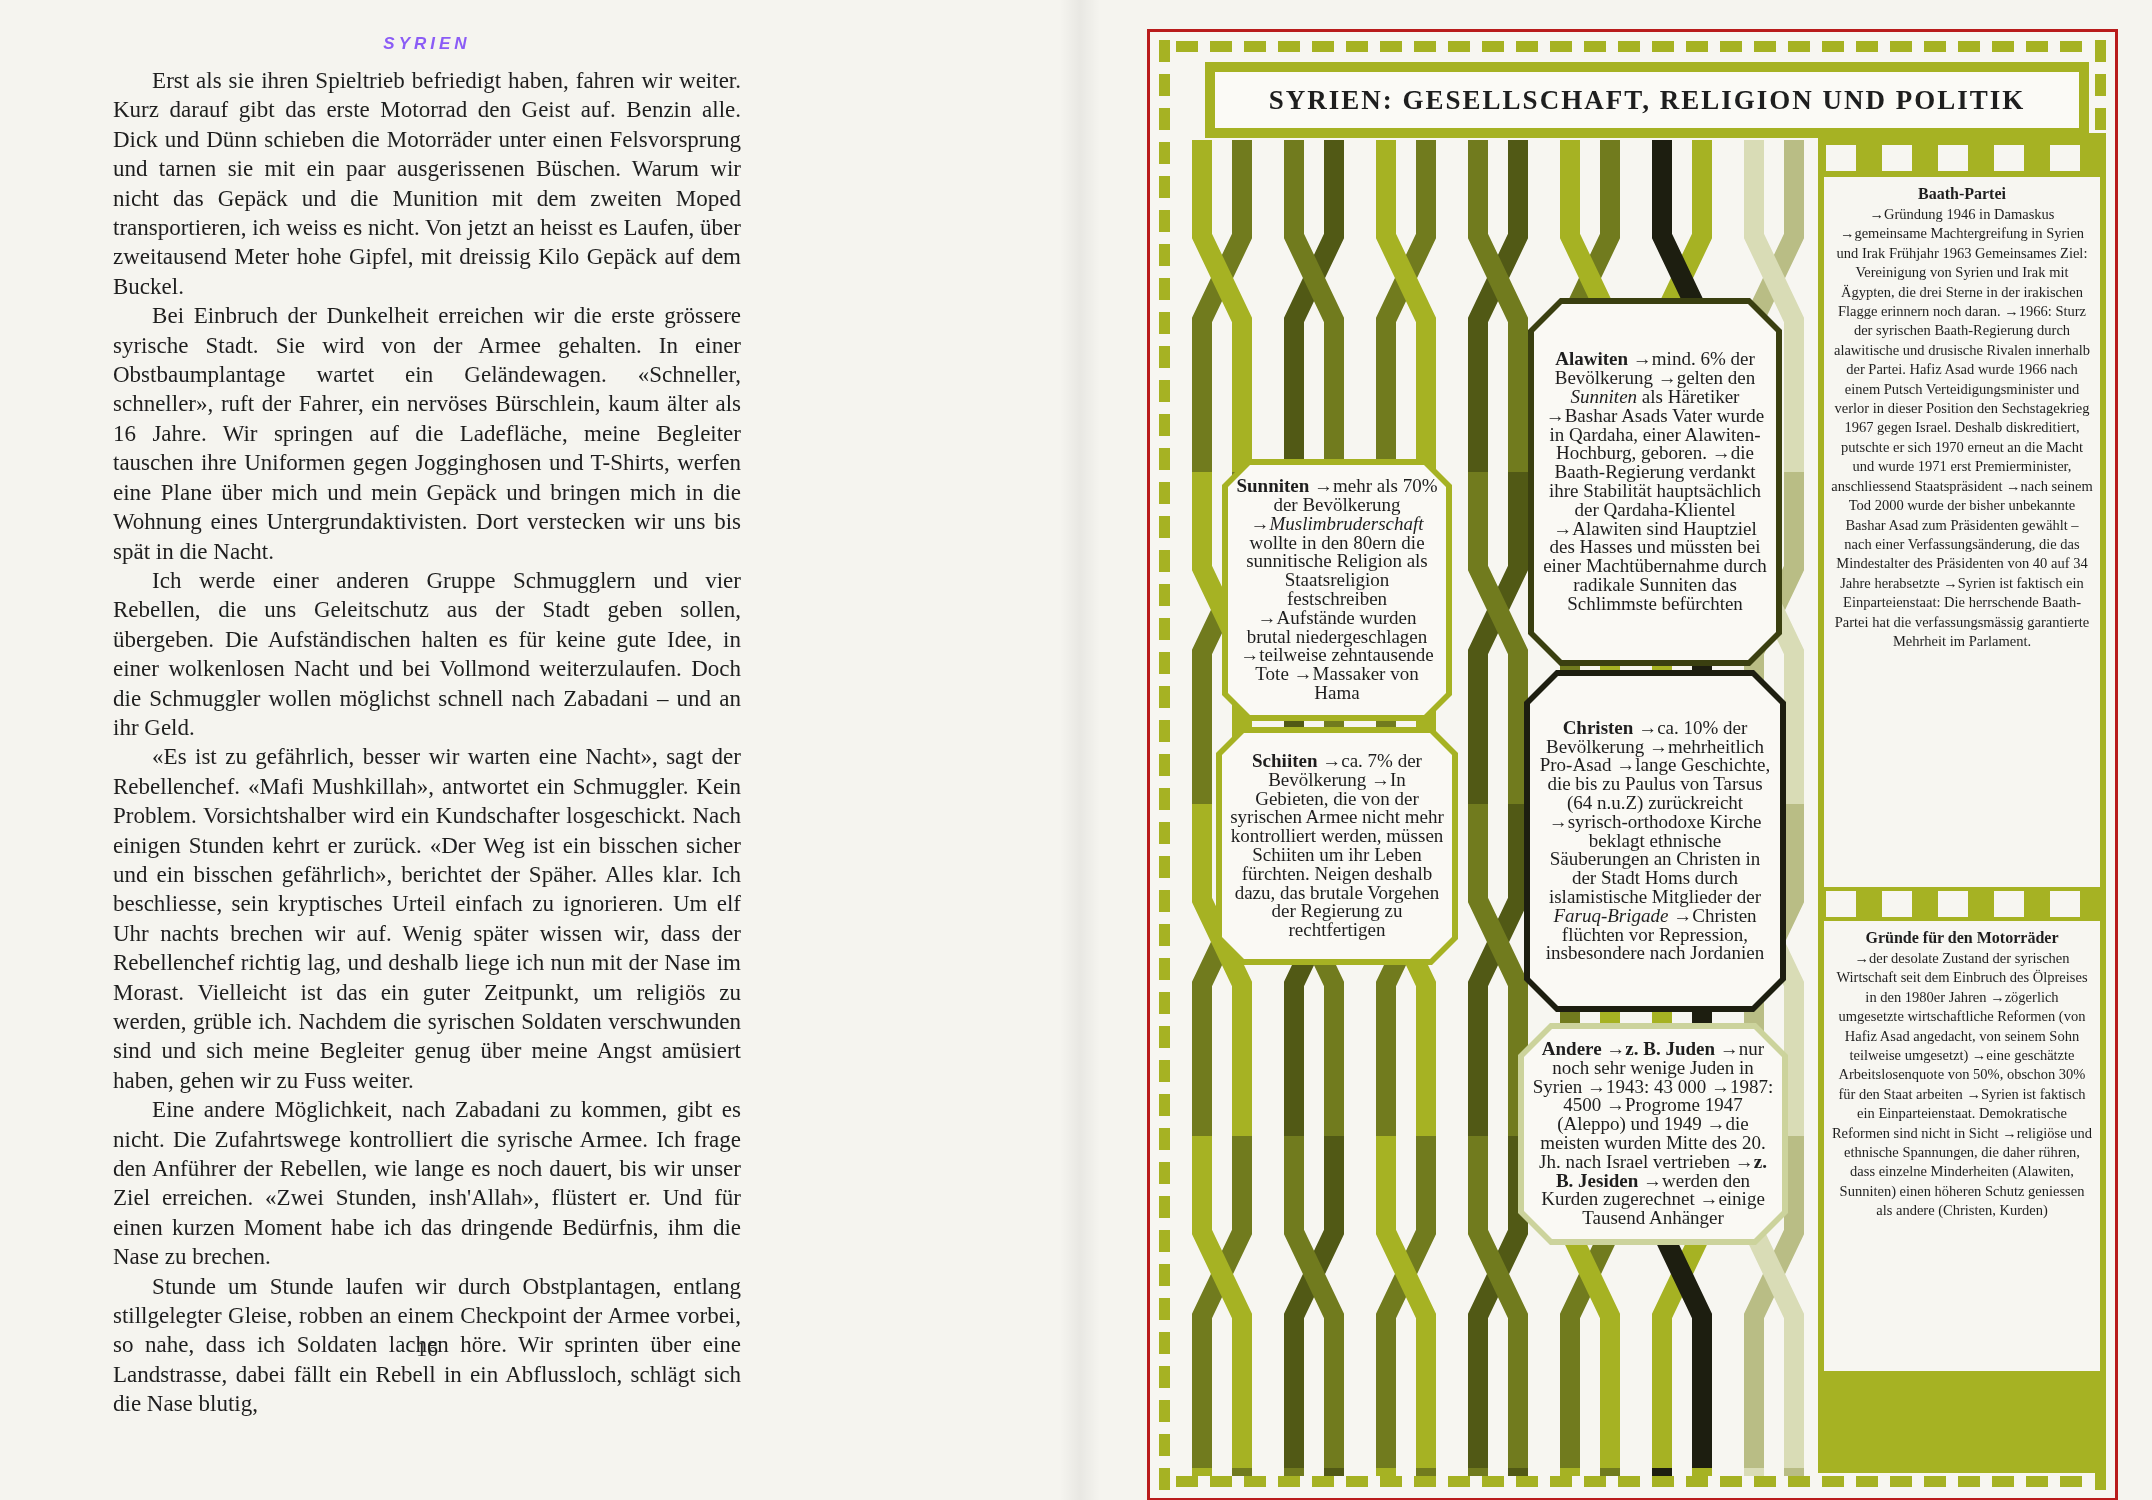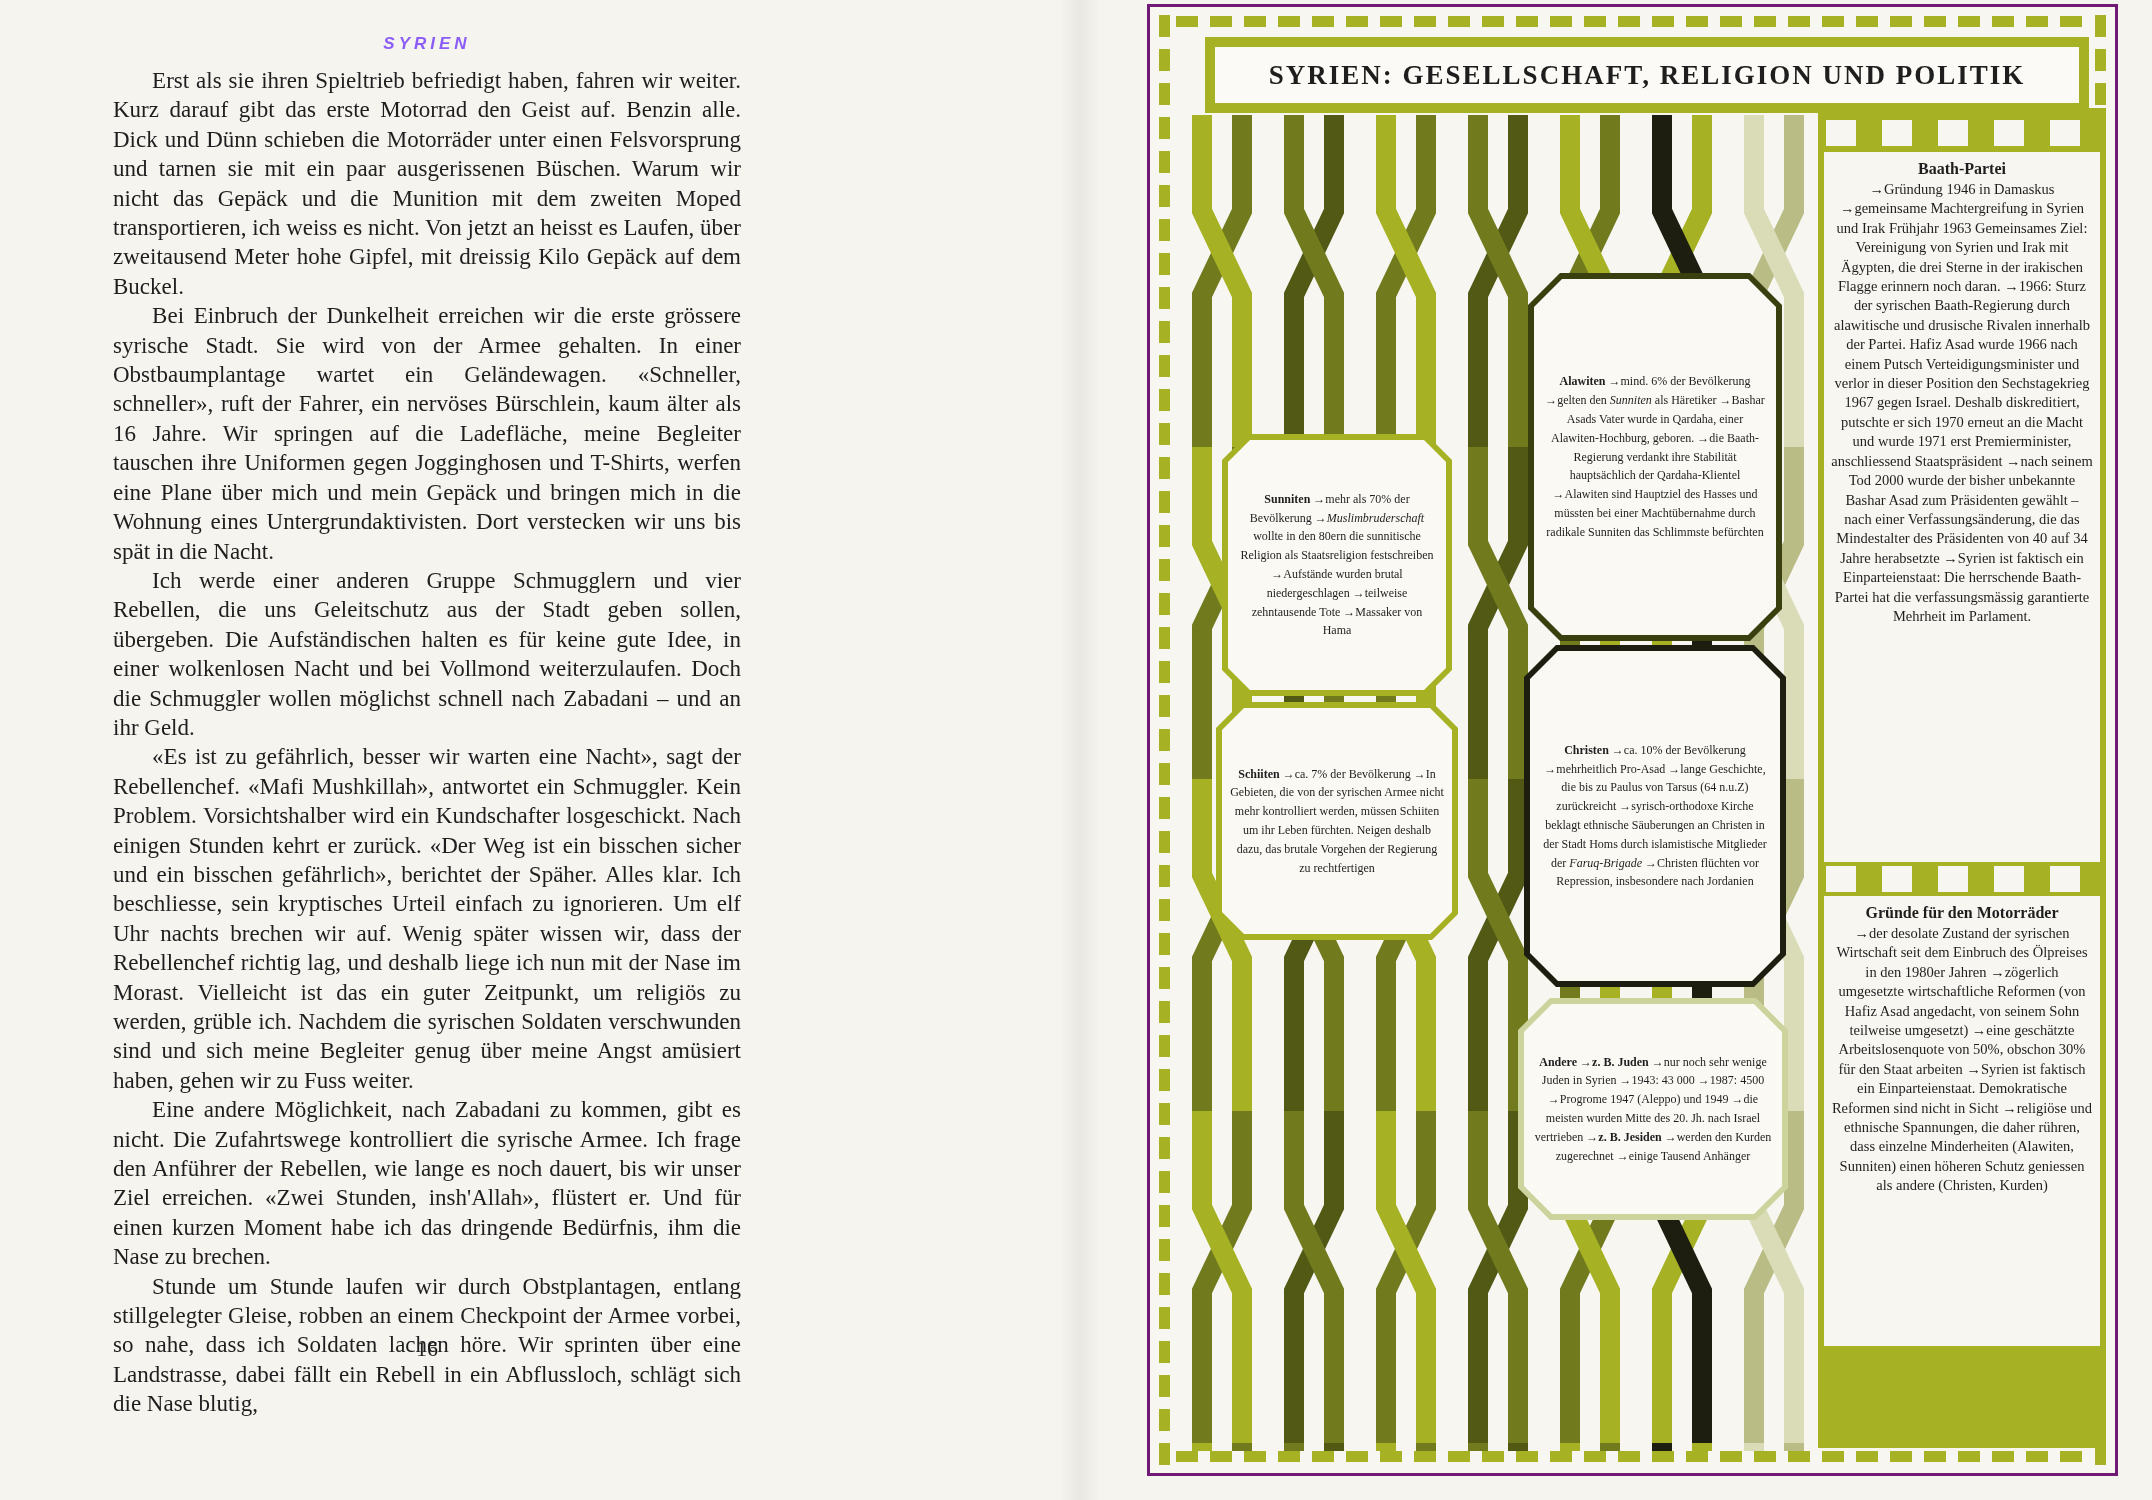--- a/index.html
+++ b/index.html
@@ -22,22 +22,22 @@
   .body-text{
     position:absolute;left:113px;top:66px;width:628px;
     font-size:23px;line-height:29.4px;text-align:justify;
   }
   .body-text p{margin:0;text-indent:1.7em;}
   .page-number{
     position:absolute;left:113px;top:1336px;width:628px;text-align:center;font-size:22px;
   }
   
   .info{
-    position:absolute;left:1147px;top:4px;width:965px;height:1466px;
-    background:#f7f6f1;border:3px solid #701a75;
+    position:absolute;left:1147px;top:29px;width:965px;height:1466px;
+    background:#f7f6f1;border:3px solid #b91c1c;
   }
   .chain{position:absolute;background:repeating-linear-gradient(90deg,#a6b223 0 22px,transparent 22px 34px);height:11px;left:26px;right:26px;}
   .chain.top{top:9px;}
   .chain.bottom{bottom:11px;}
   .chain.v{width:11px;top:8px;bottom:8px;height:auto;background:repeating-linear-gradient(0deg,#a6b223 0 22px,transparent 22px 34px);}
   .chain.left{left:9px;right:auto;}
   .chain.right{right:9px;left:auto;}
   .banner{position:absolute;left:55px;top:30px;width:884px;height:76px;background:#a6b223;}
   .banner-inner{position:absolute;inset:10px;background:#fbfaf6;display:flex;align-items:center;justify-content:center;}
   .banner-title{font-weight:bold;font-size:27px;letter-spacing:2px;white-space:nowrap;}
@@ -45,21 +45,21 @@
   
   .kbox{
     position:absolute;background:var(--bc);
     clip-path:polygon(var(--cut) 0,calc(100% - var(--cut)) 0,100% var(--cut),100% calc(100% - var(--cut)),calc(100% - var(--cut)) 100%,var(--cut) 100%,0 calc(100% - var(--cut)),0 var(--cut));
   }
   .kbox-in{
     position:absolute;inset:6px;background:#faf9f4;
     clip-path:polygon(calc(var(--cut) - 4px) 0,calc(100% - var(--cut) + 4px) 0,100% calc(var(--cut) - 4px),100% calc(100% - var(--cut) + 4px),calc(100% - var(--cut) + 4px) 100%,calc(var(--cut) - 4px) 100%,0 calc(100% - var(--cut) + 4px),0 calc(var(--cut) - 4px));
     display:flex;align-items:center;justify-content:center;text-align:center;
   }
-  .kbox-text{font-size:12px;line-height:18.8px;padding:2px 8px;}
+  .kbox-text{font-size:19px;line-height:18.8px;padding:2px 8px;}
   .kbox-text .b{font-weight:bold;}
   .kbox-text .i{font-style:italic;}
   
   .panel{position:absolute;left:668px;top:101px;width:288px;height:1340px;background:#a6b223;}
   .teeth{position:absolute;left:8px;right:8px;height:26px;background:repeating-linear-gradient(90deg,#f7f6f1 0 30px,transparent 30px 56px);}
   .pbox{position:absolute;left:6px;width:276px;background:#f7f6f1;text-align:center;}
   .pbox-title{font-weight:bold;font-size:16px;padding:8px 4px 0;}
   .pbox-body{font-size:14.5px;line-height:19.4px;padding:2px 7px 8px;}
   .pbox.quellen{left:2px;width:284px;text-align:left;}
   .pbox.quellen .pbox-body{font-size:15px;line-height:21px;padding:8px 10px;}

